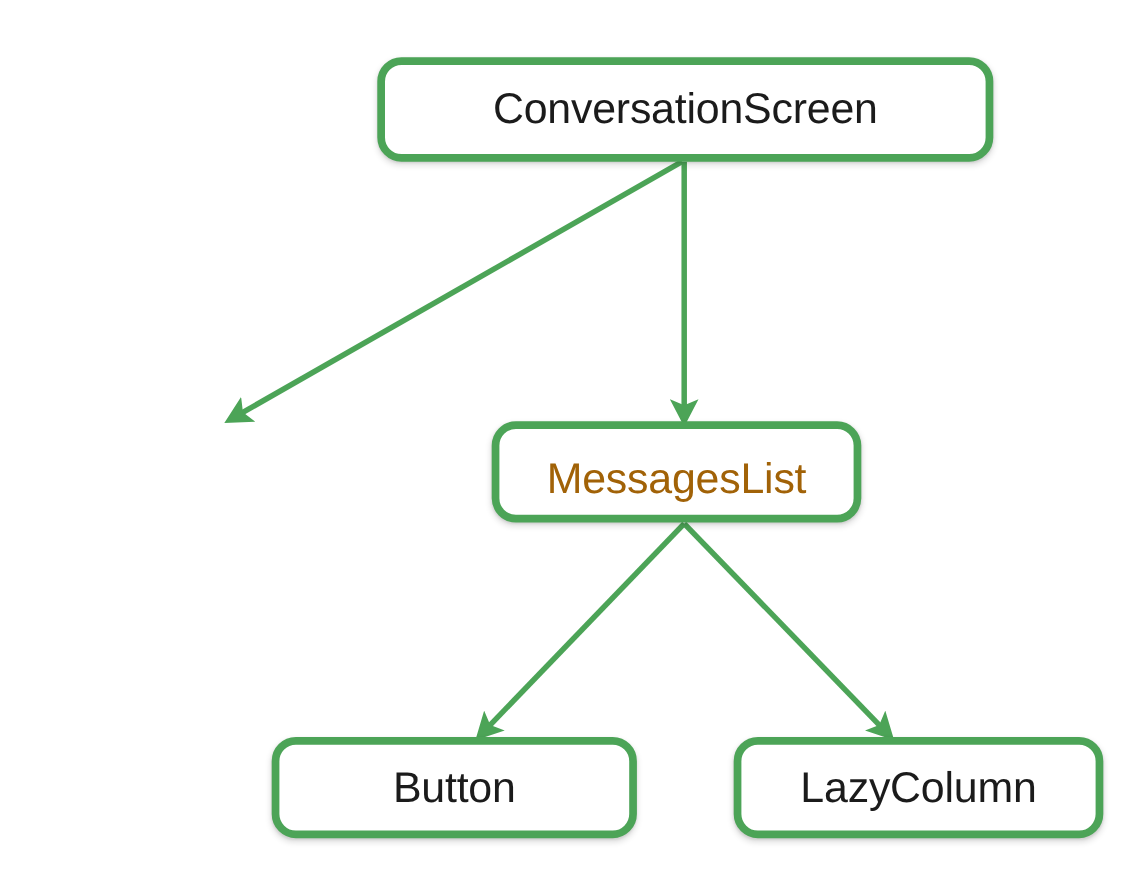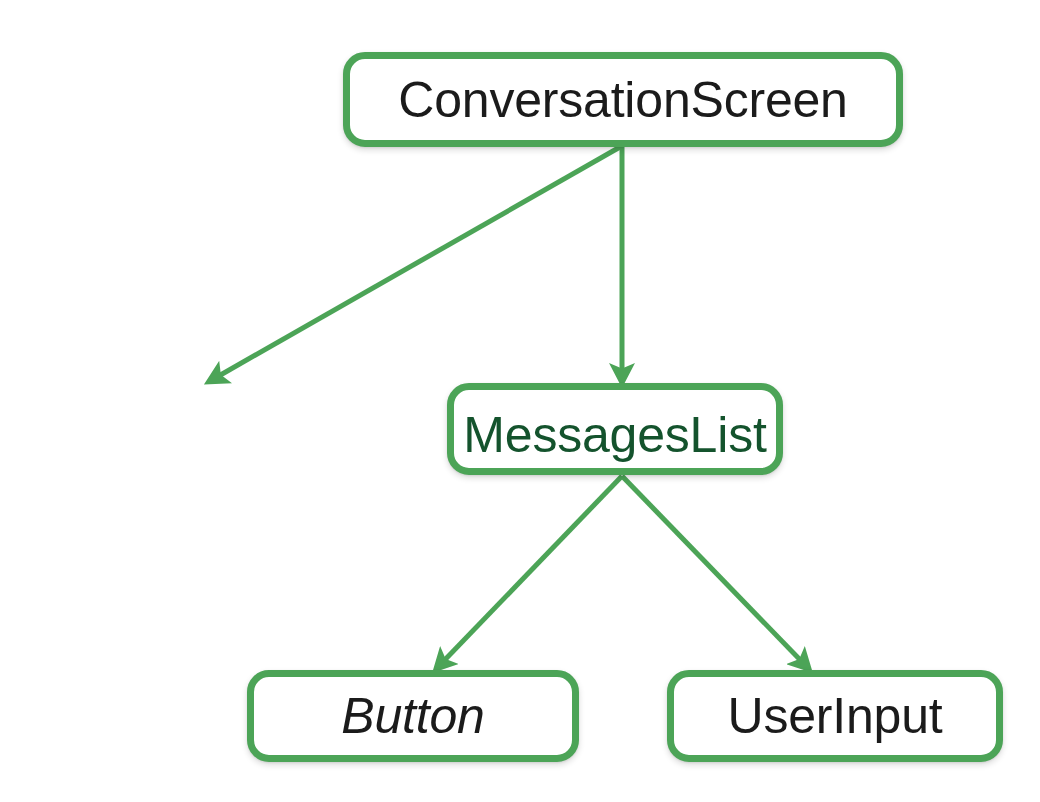--- a/index.html
+++ b/index.html
@@ -37,21 +37,21 @@
     border-width: 7px;
     border-color: #4CA457;
     border-radius: 22px;
     display: flex;
     align-items: center;
     justify-content: center;
     box-shadow: 0 3px 6px rgba(0,0,0,0.14), 0 1px 2px rgba(0,0,0,0.08);
   }
   .node-label {
     color: #1b1b1b;
-    font-size: 50px;
+    font-size: 39px;
     font-weight: 400;
     letter-spacing: -0.2px;
     line-height: 1;
     white-space: nowrap;
   }
 </style>
 </head>
 <body>
 
 <div id="diagram-canvas" style="background: rgb(255, 255, 255);">
@@ -69,24 +69,24 @@
         <line x1="622" y1="476" x2="808" y2="668" marker-end="url(#arrowhead)"></line>
       </g>
   </svg>
 
   <div class="node" style="left: 343px; top: 52px; width: 560px; height: 95px; border-color: rgb(76, 164, 87); background: rgb(255, 255, 255);">
     <span class="node-label" style="color: rgb(27, 27, 27);">ConversationScreen</span>
   </div>
 
 
   <div class="node" style="left: 447px; top: 383px; width: 336px; height: 92px; border-color: rgb(76, 164, 87); background: rgb(255, 255, 255);">
-    <span class="node-label" style="color: #14532d; margin-top: 12px;">MessagesList</span>
+    <span class="node-label" style="color: #a16207; margin-top: 12px;">MessagesList</span>
   </div>
 
   <div class="node" style="left: 247px; top: 670px; width: 332px; height: 92px; border-color: rgb(76, 164, 87); background: rgb(255, 255, 255);">
-    <span class="node-label" style="color: rgb(27, 27, 27); font-style: italic;">Button</span>
+    <span class="node-label" style="color: rgb(27, 27, 27);">Button</span>
   </div>
 
   <div class="node" style="left: 667px; top: 670px; width: 336px; height: 92px; border-color: rgb(76, 164, 87); background: rgb(255, 255, 255);">
-    <span class="node-label" style="color: rgb(27, 27, 27);">UserInput</span>
+    <span class="node-label" style="color: rgb(27, 27, 27);">LazyColumn</span>
   </div>
 
 </div>
 
 </body></html>

